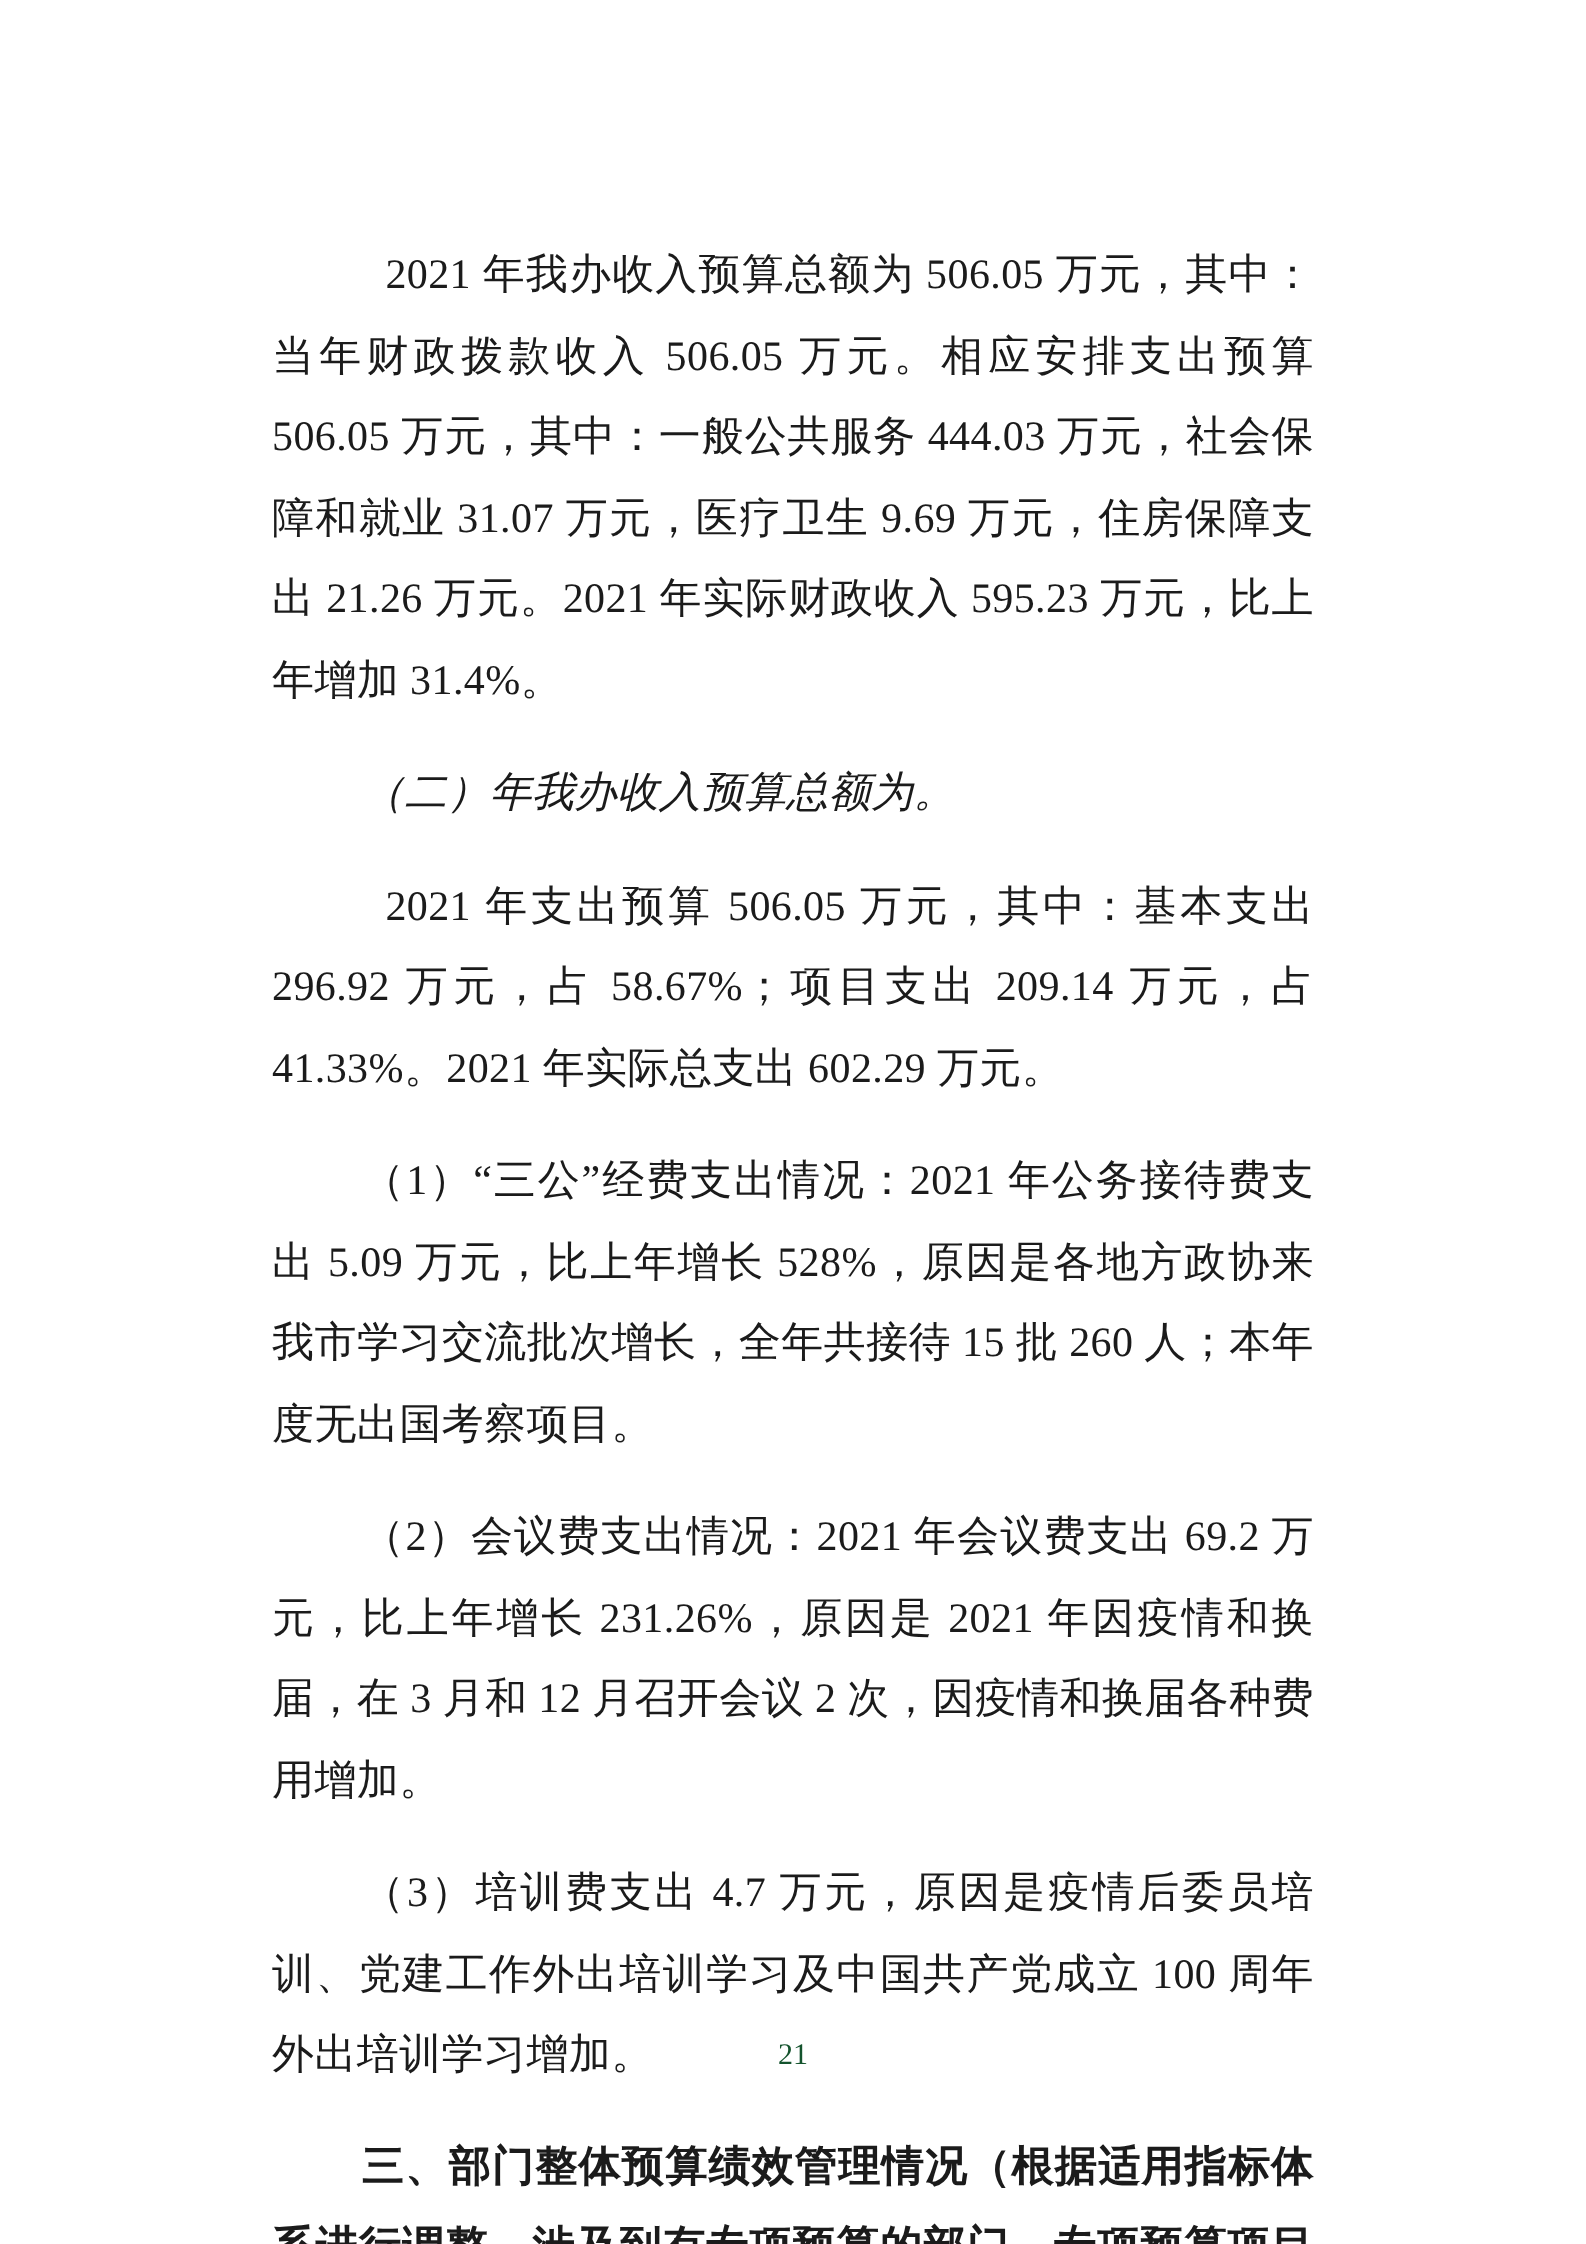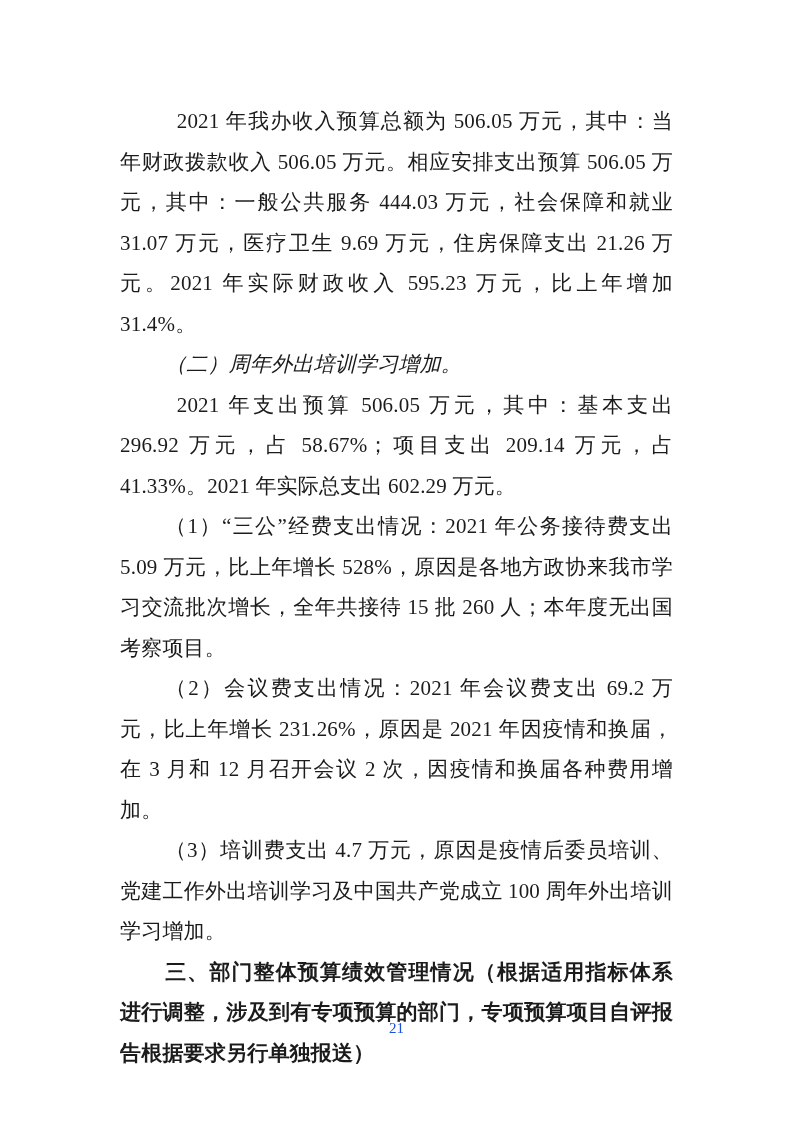--- a/index.html
+++ b/index.html
@@ -21,21 +21,21 @@
     width: 793px; height: 1122px;
     background: #ffffff;
   }
   .content {
     position: absolute;
     left: 120px;
     right: 120px;
     top: 101px;
   }
   .content p {
-    margin: 0;
+    margin: 16px;
     padding: 0;
     font-size: 21px;
     line-height: 40.5px;
     text-align: justify;
     letter-spacing: 0.2px;
   }
   
   .p-body {
     font-family: "Liberation Serif", "DejaVu Serif", serif;
   }
@@ -53,30 +53,30 @@
   .indent   { text-indent: 2.15em; }
   .indent-lg{ text-indent: 2.70em; }
   .page-number {
     position: absolute;
     left: 0;
     right: 0;
     top: 1020px;
     text-align: center;
     font-size: 15px;
     font-family: "Liberation Serif", "DejaVu Serif", serif;
-    color: #1d4ed8;
+    color: #14532d;
   }
 </style>
 </head>
 <body>
 
 <div class="page">
   <div class="content">
     <p class="p-body indent-lg">2021 年我办收入预算总额为 506.05 万元，其中：当年财政拨款收入 506.05 万元。相应安排支出预算 506.05 万元，其中：一般公共服务 444.03 万元，社会保障和就业 31.07 万元，医疗卫生 9.69 万元，住房保障支出 21.26 万元。2021 年实际财政收入 595.23 万元，比上年增加 31.4%。</p>
-    <p class="p-kaiti indent">（二）周年外出培训学习增加。</p>
+    <p class="p-kaiti indent">（二）年我办收入预算总额为。</p>
     <p class="p-body indent-lg">2021 年支出预算 506.05 万元，其中：基本支出 296.92 万元，占 58.67%；项目支出 209.14 万元，占 41.33%。2021 年实际总支出 602.29 万元。</p>
     <p class="p-body indent">（1）“三公”经费支出情况：2021 年公务接待费支出 5.09 万元，比上年增长 528%，原因是各地方政协来我市学习交流批次增长，全年共接待 15 批 260 人；本年度无出国考察项目。</p>
     <p class="p-body indent">（2）会议费支出情况：2021 年会议费支出 69.2 万元，比上年增长 231.26%，原因是 2021 年因疫情和换届，在 3 月和 12 月召开会议 2 次，因疫情和换届各种费用增加。</p>
     <p class="p-body indent">（3）培训费支出 4.7 万元，原因是疫情后委员培训、党建工作外出培训学习及中国共产党成立 100 周年外出培训学习增加。</p>
     <p class="p-bold indent">三、部门整体预算绩效管理情况（根据适用指标体系进行调整，涉及到有专项预算的部门，专项预算项目自评报告根据要求另行单独报送）</p>
 
   </div>
   <div class="page-number">21</div>
 </div>
 

